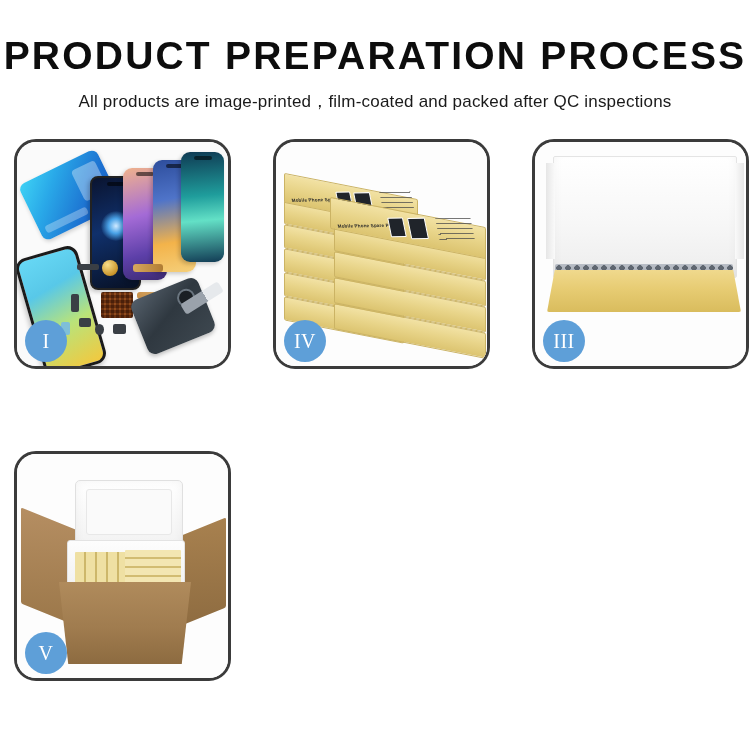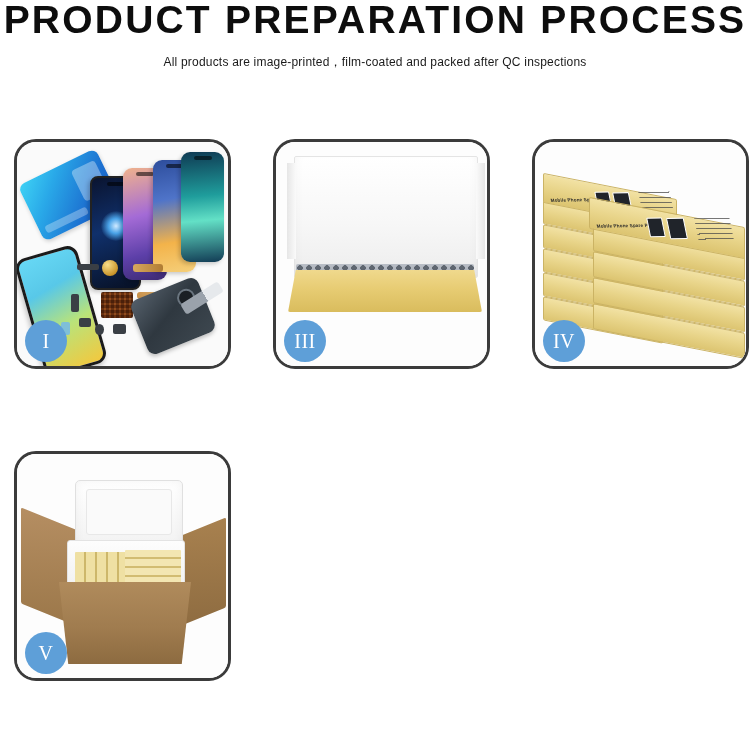--- a/index.html
+++ b/index.html
@@ -6,33 +6,33 @@
   body{
     width:750px;height:750px;
     background:#ffffff;
     font-family:"Liberation Sans","DejaVu Sans",sans-serif;
     overflow:hidden;
     position:relative;
   }
   .page{width:750px;height:750px;position:relative;}
 
   
-  .header{text-align:center;}
+  .header{padding-top:36px;text-align:center;}
   .title{
     font-size:39px;
     font-weight:bold;
     letter-spacing:2.2px;
     color:#0d0d0d;
     line-height:1;
     font-family:"Liberation Sans","DejaVu Sans",sans-serif;
     white-space:nowrap;
   }
   .subtitle{
     margin-top:15px;
-    font-size:12px;
+    font-size:17px;
     color:#1a1a1a;
     letter-spacing:.2px;
     white-space:nowrap;
   }
 
   
   .grid{
     position:absolute;
     left:14px;top:139px;
     width:733px;
@@ -298,58 +298,58 @@
         <div class="prt" style="left:44px;top:180px;width:9px;height:13px;background:#7fbfd8"></div>
         <div class="chassis"></div>
         <div class="driver"></div>
       </div>
       <div class="badge">I</div>
     </div>
 
 
     <div class="panel">
       <div class="panel-inner">
+        <div class="stack">
+
+          <div class="sbox" style="left:2px;top:46px;width:118px;height:22px;transform:skewY(11deg)"></div>
+          <div class="sbox" style="left:2px;top:70px;width:118px;height:22px;transform:skewY(11deg)"></div>
+          <div class="sbox" style="left:2px;top:94px;width:118px;height:22px;transform:skewY(11deg)"></div>
+          <div class="sbox" style="left:2px;top:118px;width:118px;height:22px;transform:skewY(11deg)"></div>
+          <div class="sbox" style="left:2px;top:142px;width:118px;height:22px;transform:skewY(11deg)"></div>
+
+          <div class="sbox" style="left:52px;top:74px;width:150px;height:24px;transform:skewY(11deg)"></div>
+          <div class="sbox" style="left:52px;top:100px;width:150px;height:24px;transform:skewY(11deg)"></div>
+          <div class="sbox" style="left:52px;top:126px;width:150px;height:24px;transform:skewY(11deg)"></div>
+          <div class="sbox" style="left:52px;top:152px;width:150px;height:24px;transform:skewY(11deg)"></div>
+
+          <div class="sbox" style="left:2px;top:20px;width:132px;height:28px;transform:skewY(11deg)">
+            <span class="sb-lbl" style="left:6px;top:16px">Mobile Phone Spare Parts</span>
+            <span class="sb-ph" style="left:52px;top:6px;width:13px;height:16px;transform:rotate(-12deg)"></span>
+            <span class="sb-ph" style="left:70px;top:3px;width:15px;height:18px;transform:rotate(-12deg)"></span>
+            <span class="sb-lines" style="left:96px;top:-4px;width:32px;height:20px"></span>
+          </div>
+
+          <div class="sbox" style="left:48px;top:46px;width:154px;height:30px;transform:skewY(11deg)">
+            <span class="sb-lbl" style="left:6px;top:18px">Mobile Phone Spare Parts</span>
+            <span class="sb-ph" style="left:58px;top:7px;width:14px;height:17px;transform:rotate(-12deg)"></span>
+            <span class="sb-ph" style="left:78px;top:3px;width:16px;height:19px;transform:rotate(-12deg)"></span>
+            <span class="sb-lines" style="left:106px;top:-4px;width:36px;height:22px"></span>
+          </div>
+        </div>
+      </div>
+      <div class="badge">IV</div>
+    </div>
+
+    <div class="panel">
+      <div class="panel-inner">
         <div class="lid"></div>
         <div class="bubble-fill"></div>
         <div class="box3-body"></div>
       </div>
       <div class="badge">III</div>
-    </div>
-
-    <div class="panel">
-      <div class="panel-inner">
-        <div class="stack">
-
-          <div class="sbox" style="left:2px;top:46px;width:118px;height:22px;transform:skewY(11deg)"></div>
-          <div class="sbox" style="left:2px;top:70px;width:118px;height:22px;transform:skewY(11deg)"></div>
-          <div class="sbox" style="left:2px;top:94px;width:118px;height:22px;transform:skewY(11deg)"></div>
-          <div class="sbox" style="left:2px;top:118px;width:118px;height:22px;transform:skewY(11deg)"></div>
-          <div class="sbox" style="left:2px;top:142px;width:118px;height:22px;transform:skewY(11deg)"></div>
-
-          <div class="sbox" style="left:52px;top:74px;width:150px;height:24px;transform:skewY(11deg)"></div>
-          <div class="sbox" style="left:52px;top:100px;width:150px;height:24px;transform:skewY(11deg)"></div>
-          <div class="sbox" style="left:52px;top:126px;width:150px;height:24px;transform:skewY(11deg)"></div>
-          <div class="sbox" style="left:52px;top:152px;width:150px;height:24px;transform:skewY(11deg)"></div>
-
-          <div class="sbox" style="left:2px;top:20px;width:132px;height:28px;transform:skewY(11deg)">
-            <span class="sb-lbl" style="left:6px;top:16px">Mobile Phone Spare Parts</span>
-            <span class="sb-ph" style="left:52px;top:6px;width:13px;height:16px;transform:rotate(-12deg)"></span>
-            <span class="sb-ph" style="left:70px;top:3px;width:15px;height:18px;transform:rotate(-12deg)"></span>
-            <span class="sb-lines" style="left:96px;top:-4px;width:32px;height:20px"></span>
-          </div>
-
-          <div class="sbox" style="left:48px;top:46px;width:154px;height:30px;transform:skewY(11deg)">
-            <span class="sb-lbl" style="left:6px;top:18px">Mobile Phone Spare Parts</span>
-            <span class="sb-ph" style="left:58px;top:7px;width:14px;height:17px;transform:rotate(-12deg)"></span>
-            <span class="sb-ph" style="left:78px;top:3px;width:16px;height:19px;transform:rotate(-12deg)"></span>
-            <span class="sb-lines" style="left:106px;top:-4px;width:36px;height:22px"></span>
-          </div>
-        </div>
-      </div>
-      <div class="badge">IV</div>
     </div>
 
     <div class="panel">
       <div class="panel-inner">
         <div class="flapL"></div>
         <div class="flapR"></div>
         <div class="foam-lid"></div>
         <div class="foam"></div>
         <div class="ybars"></div>
         <div class="ybars2"></div>

